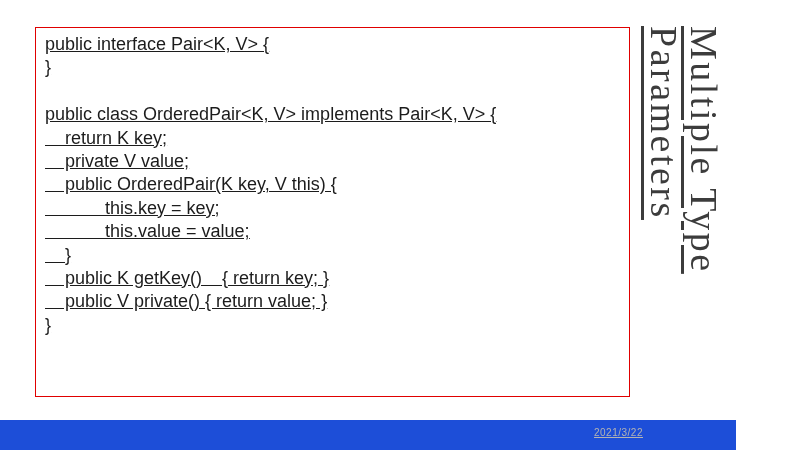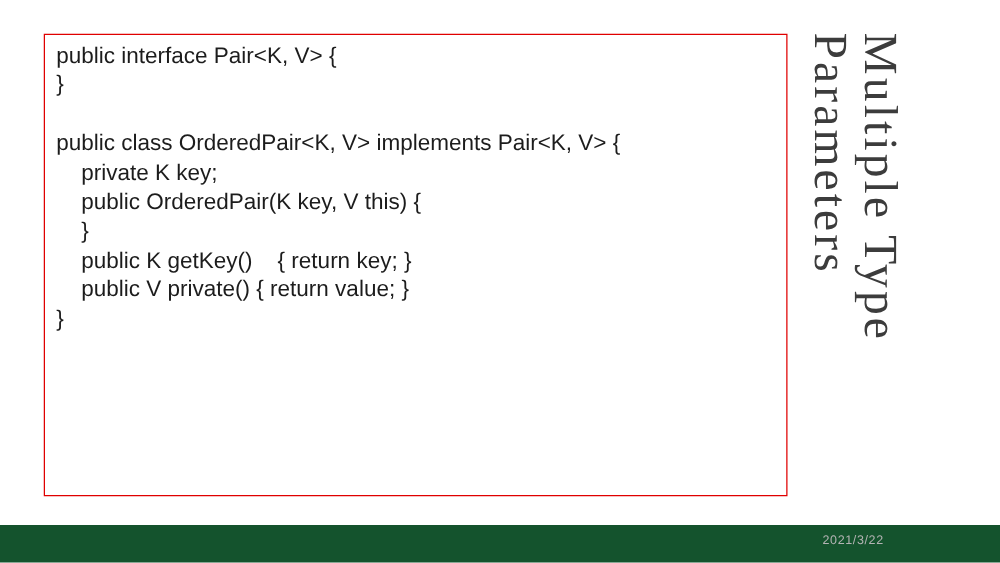--- a/index.html
+++ b/index.html
@@ -1,15 +1,15 @@
 <!DOCTYPE html>
 <html><head>
 <meta charset="utf-8">
 <style>
-  * { margin: 0; padding: 0; box-sizing: border-box; }
+  * { margin: 0; padding: 0; box-sizing: border-box; text-decoration: underline; }
   html, body { width: 800px; height: 450px; }
   body {
     position: relative;
     width: 800px;
     height: 450px;
     background: #ffffff;
     overflow: hidden;
     font-family: "Liberation Sans", sans-serif;
   }
 
@@ -49,23 +49,24 @@
     color: #3c3c3c;
     font-weight: 400;
   }
   .title-line { display: block; }
 
   
   .footer-bar {
     position: absolute;
     left: 0;
     top: 420px;
-    width: 800px;
+    width: 736px;
     height: 30px;
-    background: #14532d;
+    background: #1d4ed8;
+    text-align: center;
   }
   .footer-date {
     position: absolute;
     top: 7px;
     right: 93px;
     font-family: "Liberation Sans", sans-serif;
     font-size: 10px;
     letter-spacing: 0.5px;
     color: #b3b3b3;
   }
@@ -73,22 +74,25 @@
 </head>
 <body>
 
 <div class="slide">
 
   <div class="code-box">
     <div class="code-line">public interface Pair&lt;K, V&gt; {</div>
     <div class="code-line">}</div>
     <div class="code-line"></div>
     <div class="code-line">public class OrderedPair&lt;K, V&gt; implements Pair&lt;K, V&gt; {</div>
-    <div class="code-line">    private K key;</div>
+    <div class="code-line">    return K key;</div>
+    <div class="code-line">    private V value;</div>
     <div class="code-line">    public OrderedPair(K key, V this) {</div>
+    <div class="code-line">            this.key = key;</div>
+    <div class="code-line">            this.value = value;</div>
     <div class="code-line">    }</div>
     <div class="code-line">    public K getKey()    { return key; }</div>
     <div class="code-line">    public V private() { return value; }</div>
     <div class="code-line">}</div>
   </div>
 
   <div class="slide-title">
     <span class="title-line">Multiple Type</span>
     <span class="title-line">Parameters</span>
   </div>

